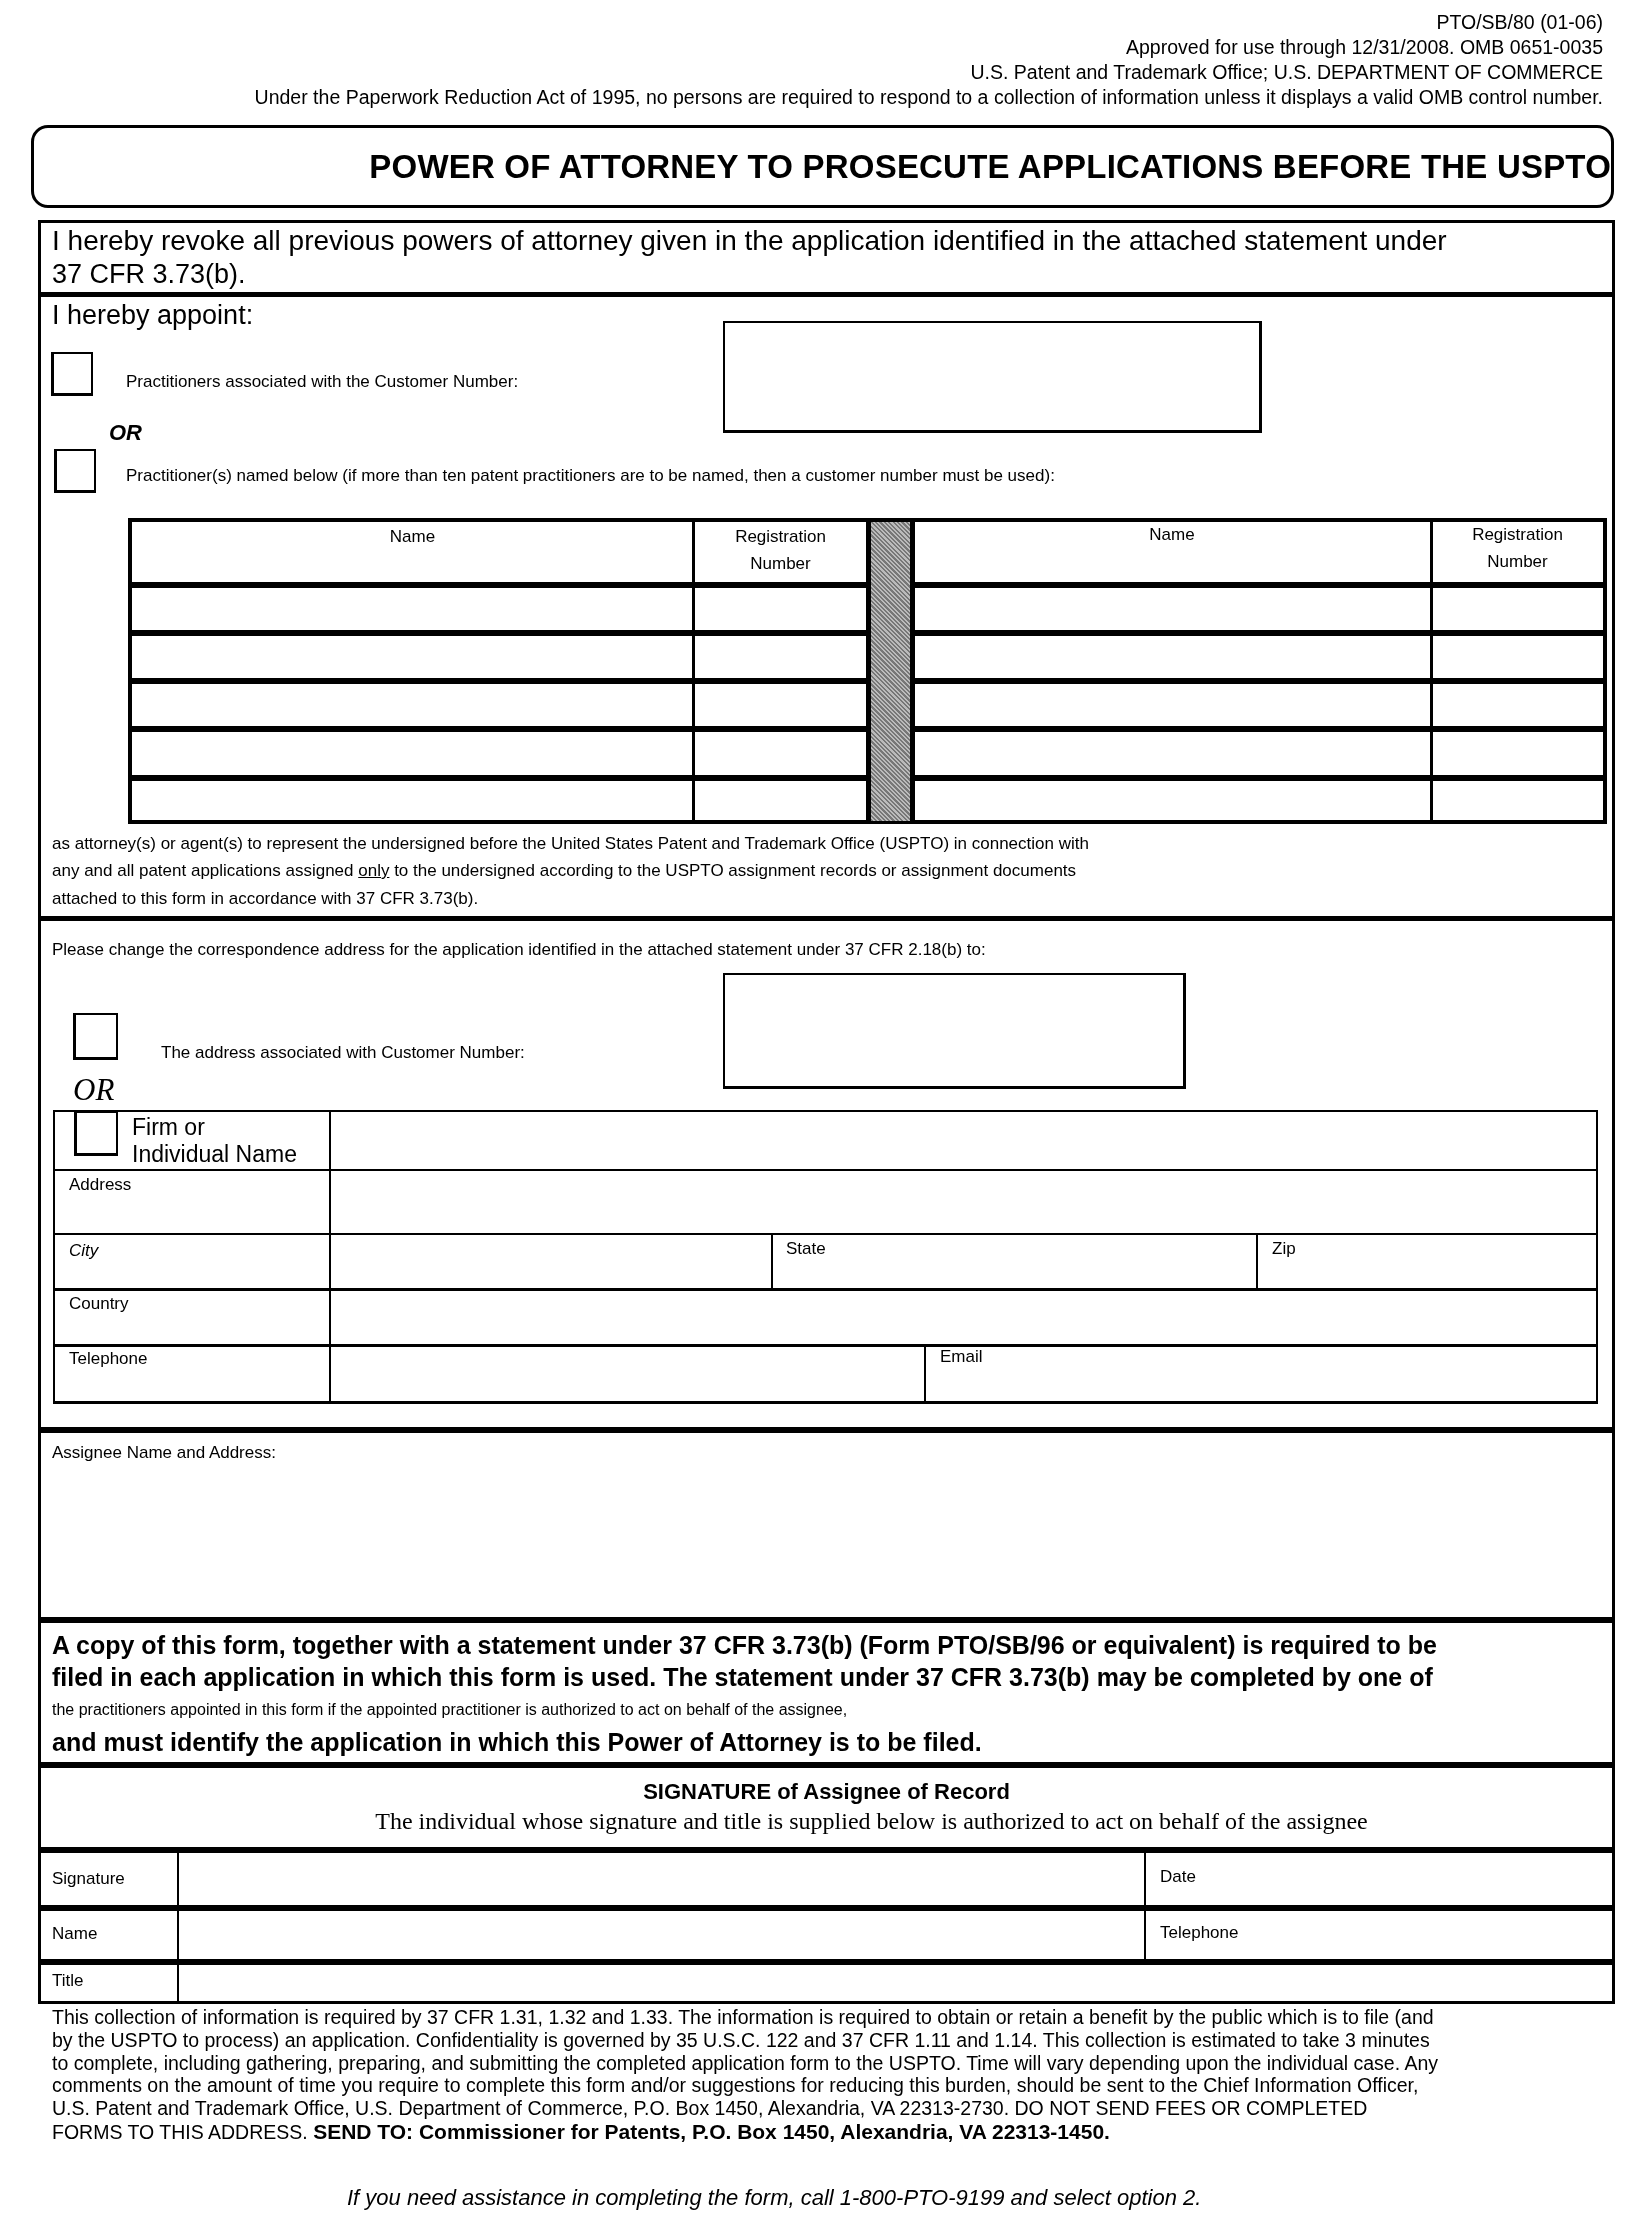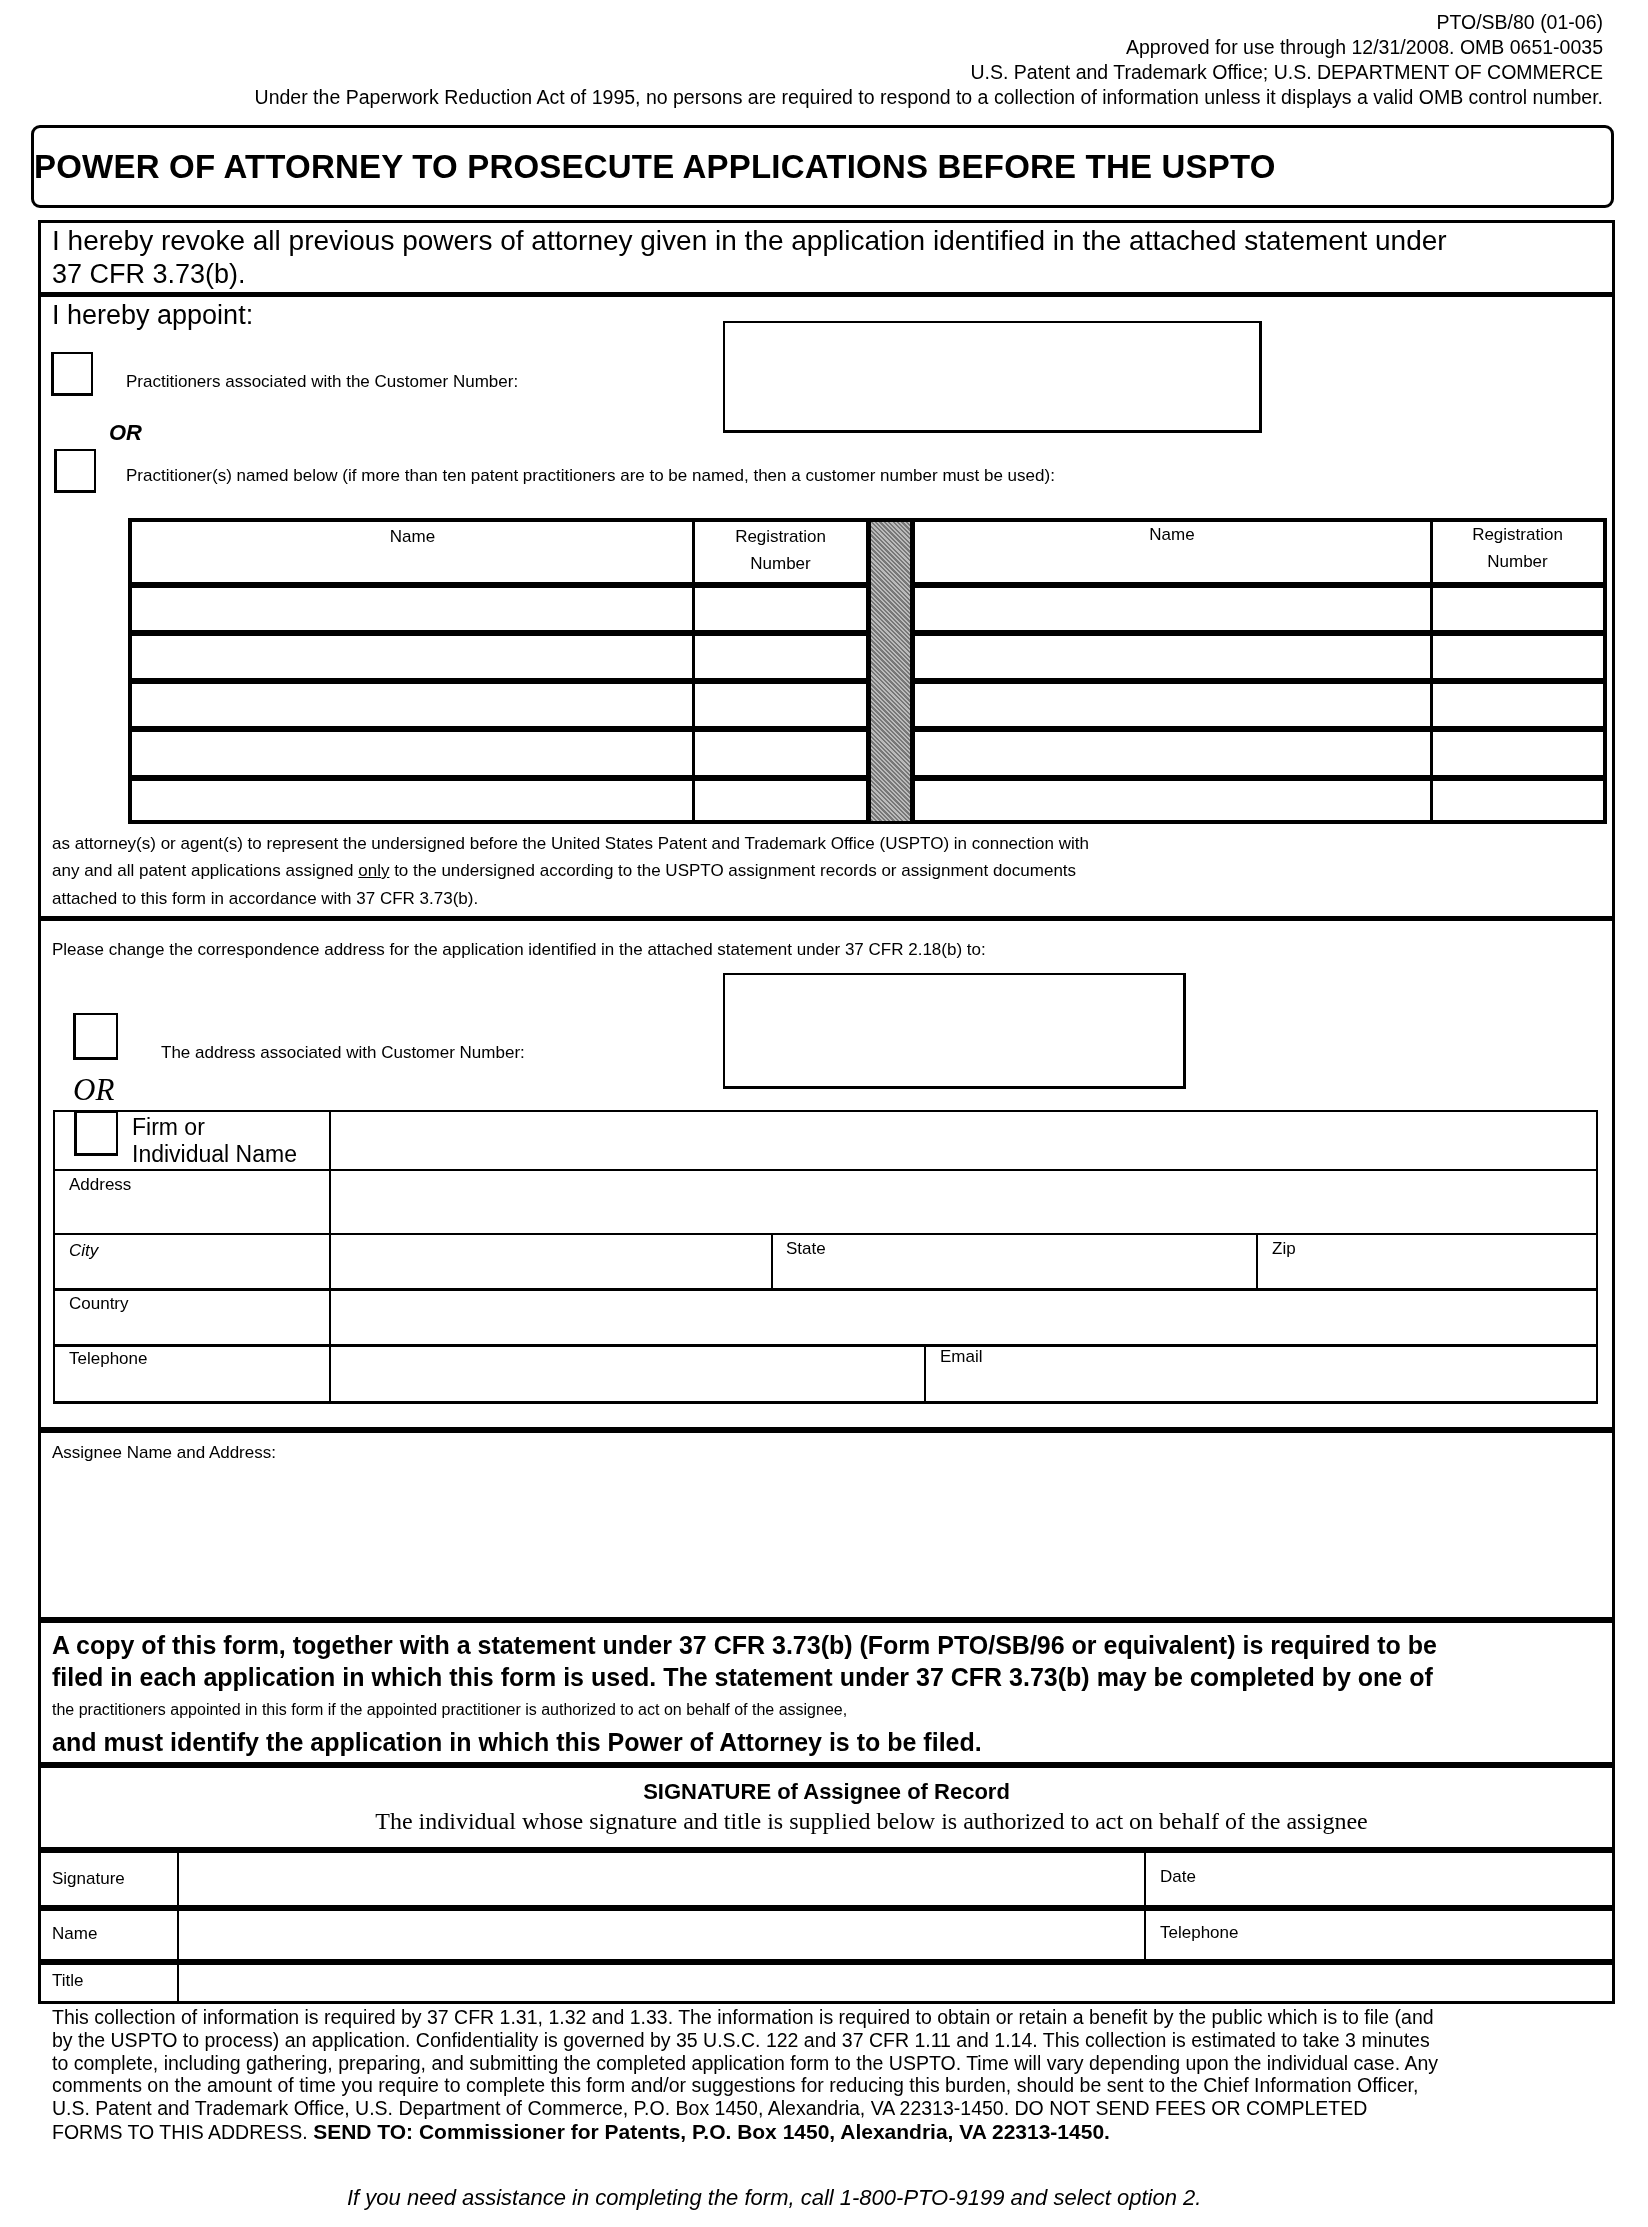--- a/index.html
+++ b/index.html
@@ -1,22 +1,22 @@
 <!DOCTYPE html>
 <html style="font-size:12.5px"><head>
 <meta charset="utf-8">
 <style>
   html, body { margin:0; padding:0; background:#fff; }
   body { width:1648px; height:2227px; position:relative; overflow:hidden;
          font-family:"Liberation Sans", sans-serif; color:#000; }
   .abs { position:absolute; }
   .hdr { position:absolute; right:45px; font-size:19.5px; line-height:23.4px; text-align:left; white-space:nowrap; }
   .title-box { position:absolute; left:31px; top:125px; width:1583px; height:83px;
-               border:3.9px solid #000; border-radius:9px; box-sizing:border-box;
-               display:flex; align-items:center; justify-content:flex-start; }
+               border:3.9px solid #000; border-radius:17px; box-sizing:border-box;
+               display:flex; align-items:center; justify-content:flex-end; }
   .title-box span { font-size:33px; font-weight:bold; letter-spacing:0.2px; }
   .main { position:absolute; left:38px; top:220px; width:1577px; height:1784px;
           border:3.9px solid #000; box-sizing:border-box; }
   .hline { position:absolute; background:#000; }
   .vline { position:absolute; background:#000; }
   .txt { position:absolute; white-space:nowrap; }
   .cb { position:absolute; width:42px; height:44px; border:2.3px solid #000; box-sizing:border-box;
         border-bottom-width:3.9px; border-left-width:3.1px; background:#fff; cursor:pointer; }
   .box { position:absolute; border:2.3px solid #000; border-right-width:3.1px; border-bottom-width:3.9px; box-sizing:border-box; background:#fff; }
   .cell-input { position:absolute; box-sizing:border-box; background:transparent; }
@@ -176,16 +176,16 @@
 <div class="txt body29" style="left:1160px; top:1920px;">Telephone</div>
 <div class="cell-input" style="left:1147px; top:1910px; width:465px; height:48px;"><span></span></div>
 
 <div class="txt body29" style="left:52px; top:1968px;">Title</div>
 <div class="cell-input" style="left:179px; top:1964px; width:1433px; height:38px;"><span></span></div>
 
 <div class="txt foot" style="left:52px; top:2006px;">This collection of information is required by 37 CFR 1.31, 1.32 and 1.33.  The information is required to obtain or retain a benefit by the public which is to file (and</div>
 <div class="txt foot" style="left:52px; top:2029px;">by the USPTO to process) an application.  Confidentiality is governed by 35 U.S.C. 122 and 37 CFR 1.11 and 1.14.  This collection is estimated to take 3 minutes</div>
 <div class="txt foot" style="left:52px; top:2052px;">to complete, including gathering, preparing, and submitting the completed application form to the USPTO.  Time will vary depending upon the individual case.  Any</div>
 <div class="txt foot" style="left:52px; top:2074px;">comments on the amount of time you require to complete this form and/or suggestions for reducing this burden, should be sent to the Chief Information Officer,</div>
-<div class="txt foot" style="left:52px; top:2097px;">U.S. Patent and Trademark Office, U.S. Department of Commerce, P.O. Box 1450, Alexandria, VA  22313-1450.  DO NOT SEND FEES OR COMPLETED</div>
+<div class="txt foot" style="left:52px; top:2097px;">U.S. Patent and Trademark Office, U.S. Department of Commerce, P.O. Box 1450, Alexandria, VA  22313-2730.  DO NOT SEND FEES OR COMPLETED</div>
 <div class="txt foot" style="left:52px; top:2120px;"><span>FORMS TO THIS ADDRESS.  </span><span style="font-weight:bold; font-size:21px;">SEND TO:  Commissioner for Patents, P.O. Box 1450, Alexandria, VA 22313-1450.</span></div>
 <div class="txt" style="left:347px; top:2185px; font-size:22px; font-style:italic; line-height:26.6px;">If you need assistance in completing the form, call 1-800-PTO-9199 and select option 2.</div>
 
 
 </body></html>

